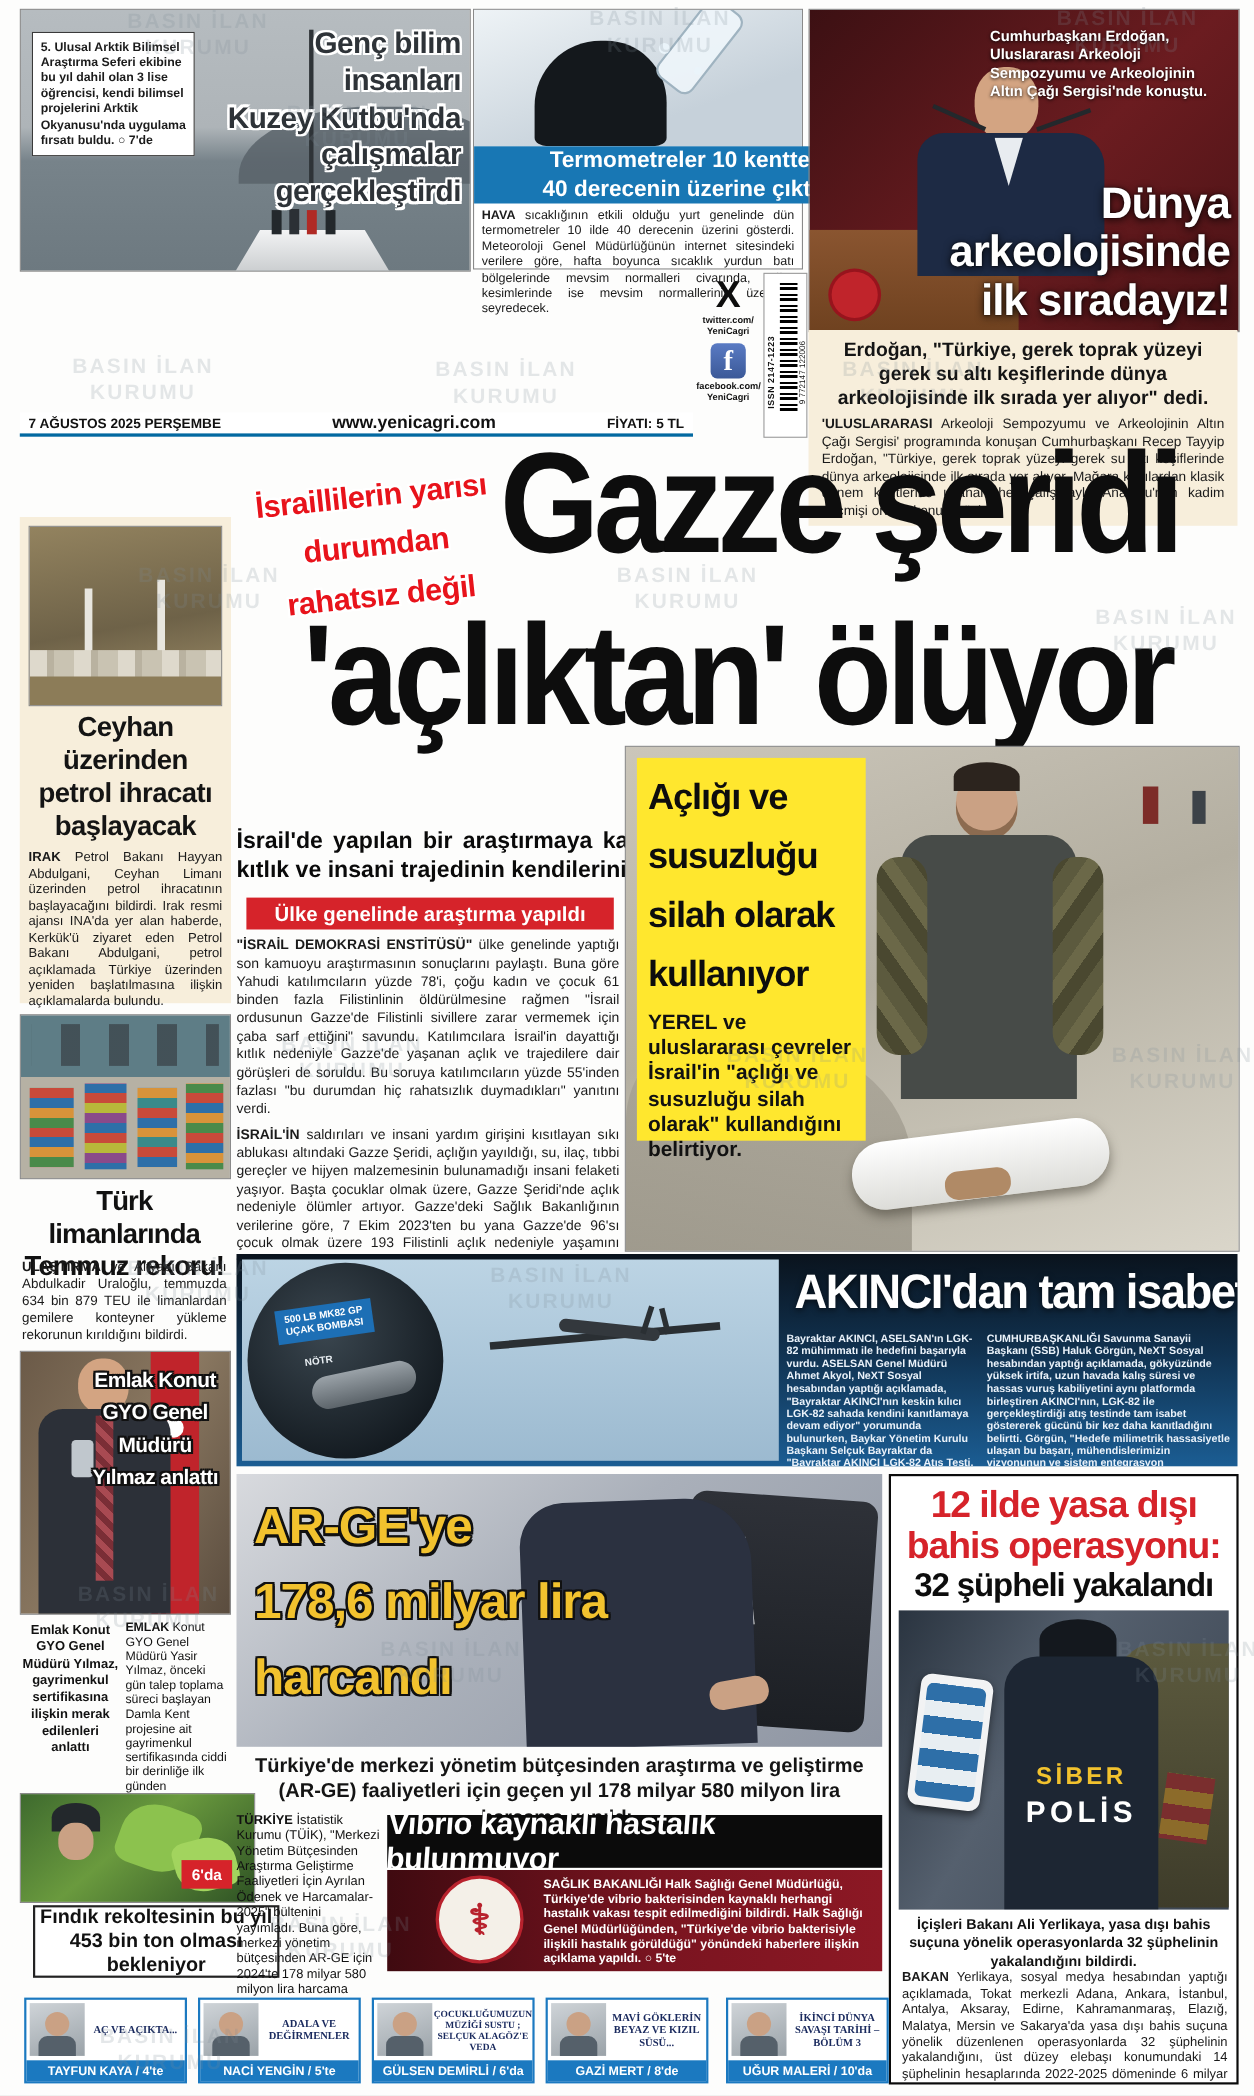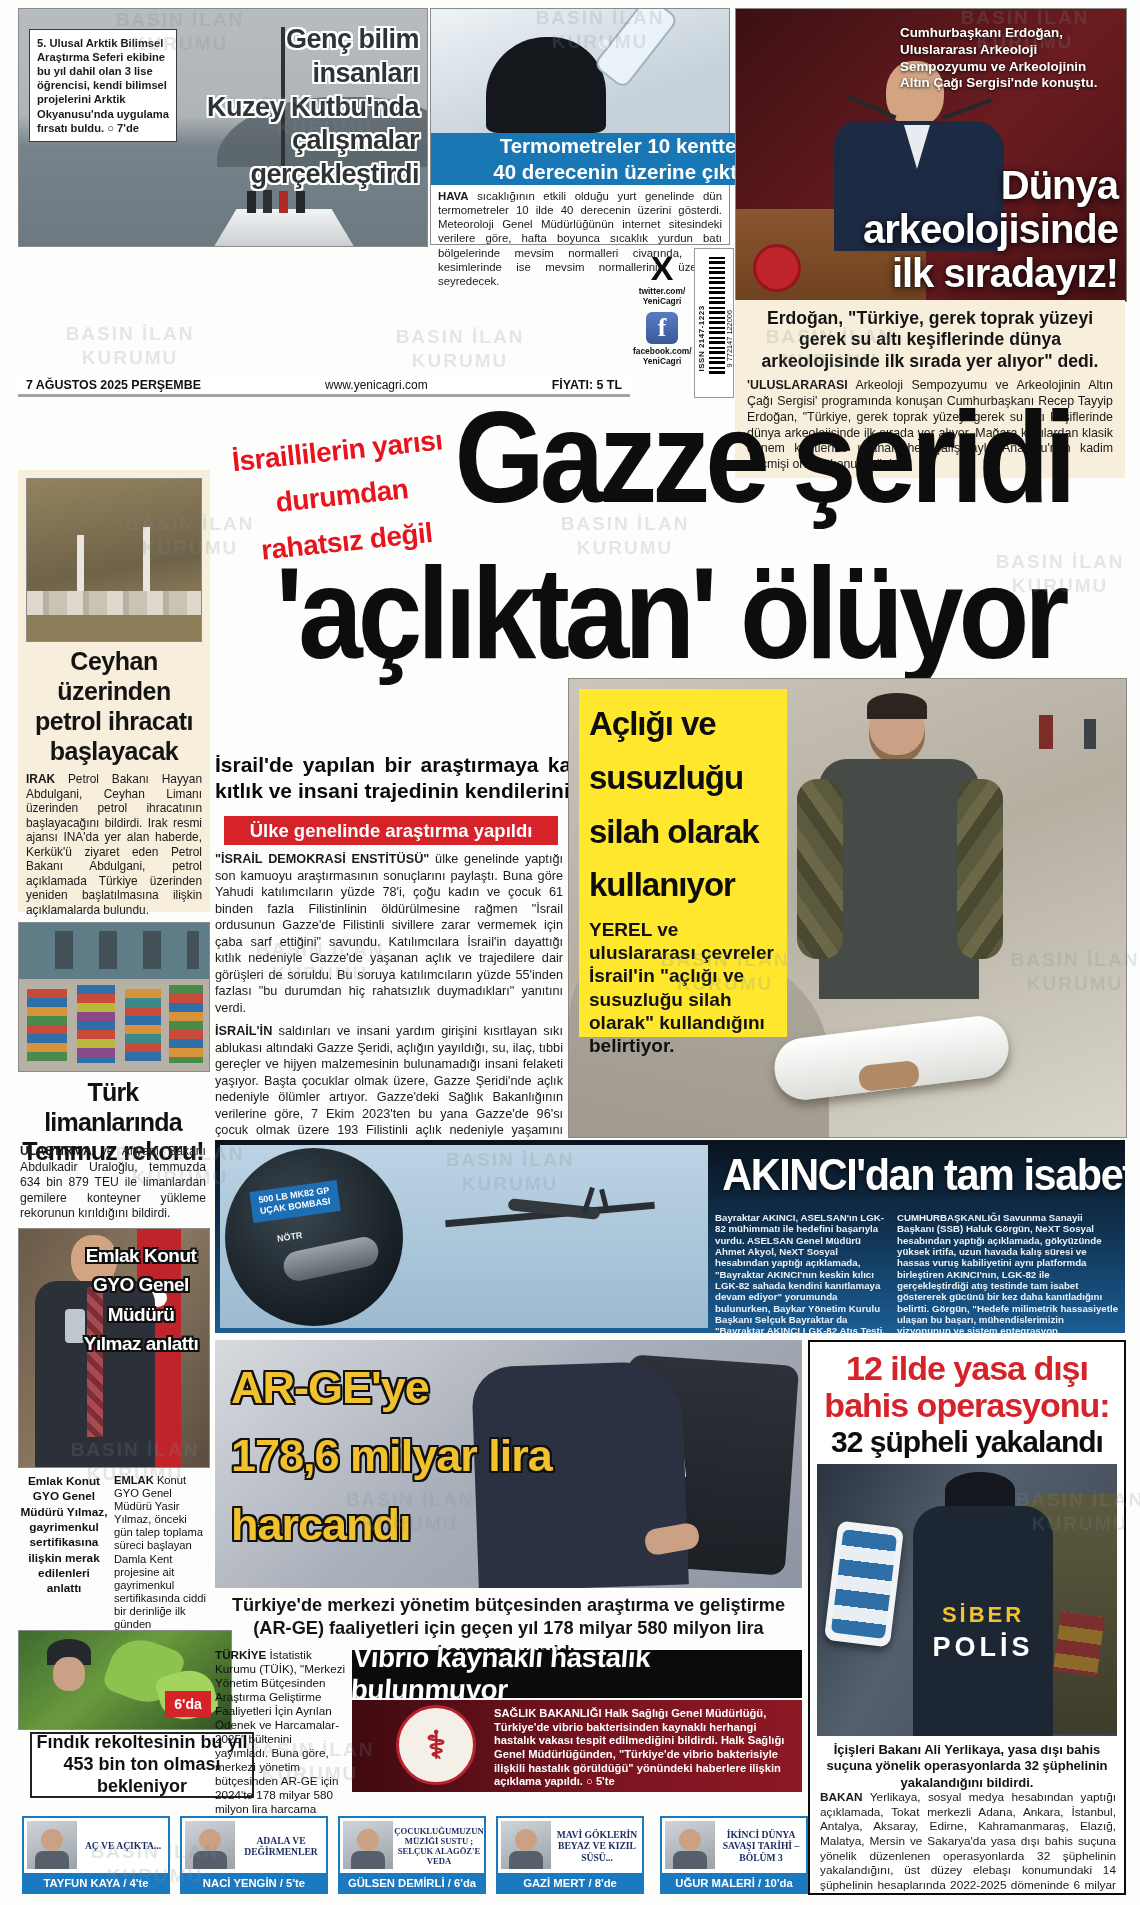--- a/index.html
+++ b/index.html
@@ -77,23 +77,23 @@
       <div>ilk sıradayız!</div>
     </div>
   </div>
   <div class="abs" style="left:735px;top:300px;width:390px;height:178px;background:#f7eedb;box-sizing:border-box;padding:8px 12px;">
     <div style="font-weight:800;font-size:17.6px;line-height:1.22;text-align:center;color:#141414;">Erdoğan, "Türkiye, gerek toprak yüzeyi gerek su altı keşiflerinde dünya arkeolojisinde ilk sırada yer alıyor" dedi.</div>
     <div class="bodytxt" style="margin-top:6px;font-size:12.4px;">
       <span class="lead-b">'ULUSLARARASI</span><span> Arkeoloji Sempozyumu ve Arkeolojinin Altın Çağı Sergisi' programında konuşan Cumhurbaşkanı Recep Tayyip Erdoğan, "Türkiye, gerek toprak yüzeyi gerek su altı keşiflerinde dünya arkeolojisinde ilk sırada yer alıyor. Mağara kazılardan klasik dönem kentlerine uzanan her çalışmayla Anadolu'nun kadim geçmişi ortaya konuyor." dedi.</span>
     </div>
   </div>
 
-  <div class="abs" style="left:18px;top:375px;width:612px;height:22px;background:#fff;border-bottom:3px solid #a3a3a3;display:flex;align-items:center;justify-content:space-between;padding:0 8px;box-sizing:border-box;">
+  <div class="abs" style="left:18px;top:375px;width:612px;height:22px;background:#fff;border-bottom:3px solid #0369a1;display:flex;align-items:center;justify-content:space-between;padding:0 8px;box-sizing:border-box;">
     <span style="font-weight:800;font-size:12.4px;">7 AĞUSTOS 2025 PERŞEMBE</span>
-    <span style="font-weight:400;font-size:12px;">www.yenicagri.com</span>
+    <span style="font-weight:700;font-size:16px;">www.yenicagri.com</span>
     <span style="font-weight:800;font-size:12.4px;">FİYATI: 5 TL</span>
   </div>
 
   <div class="abs" style="left:633px;top:250px;width:58px;height:148px;text-align:center;">
     <div style="font-weight:900;font-size:34px;color:#0d0d0d;line-height:36px;">X</div>
     <div style="font-size:8.4px;font-weight:700;line-height:1.2;">
       <div>twitter.com/</div>
         <div>YeniCagri</div>
     </div>
     <div style="margin:6px auto 2px;width:32px;height:32px;background:linear-gradient(#5a7bc4,#3b5998);border-radius:6px;color:#fff;font-family:'Liberation Serif',serif;font-weight:700;font-size:26px;line-height:32px;">f</div>

